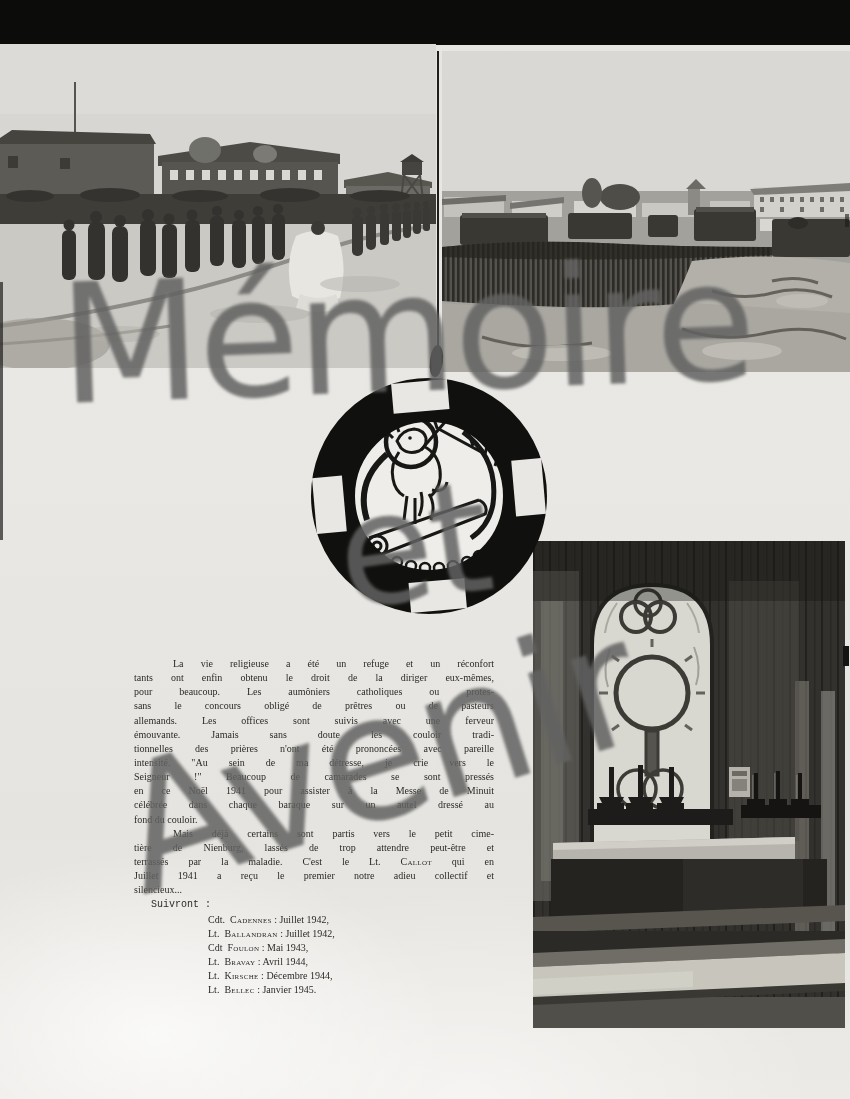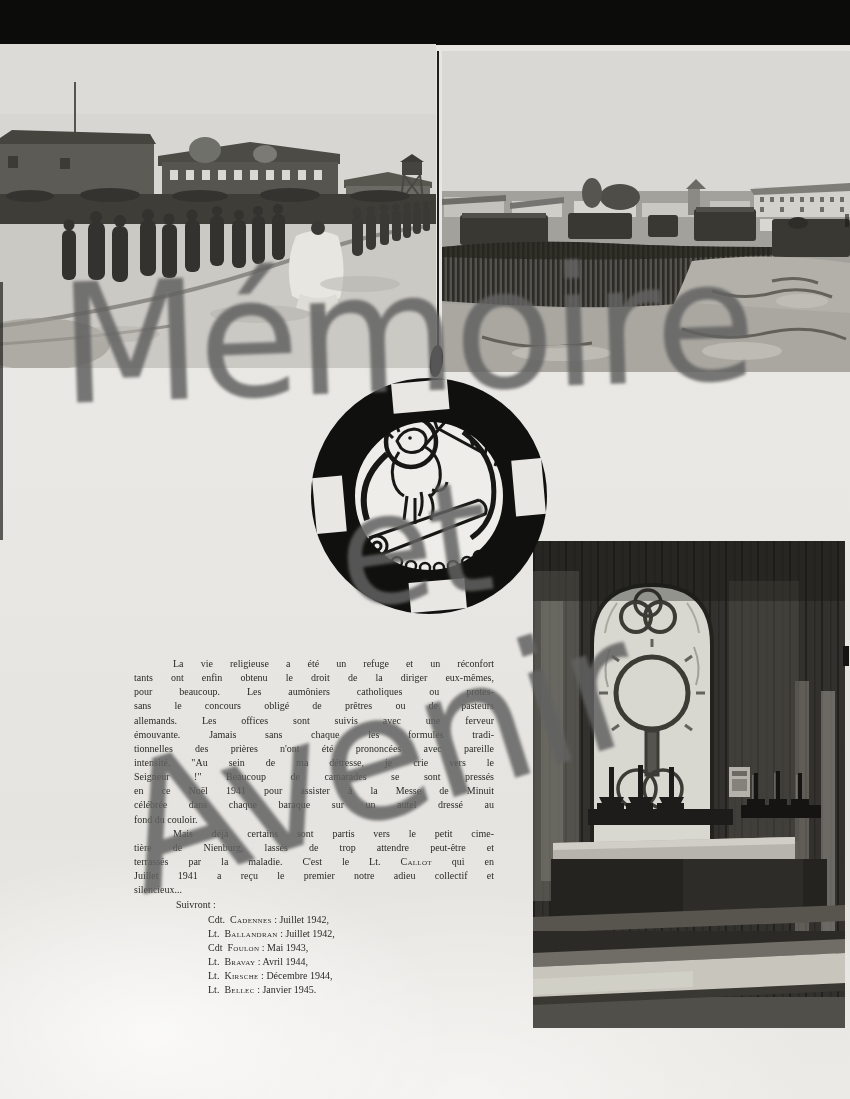--- a/index.html
+++ b/index.html
@@ -22,21 +22,21 @@
   .dash-r1{position:absolute;left:845px;top:214px;width:4px;height:13px;background:rgba(25,25,23,.6);z-index:14;}
   .dash-r2{position:absolute;left:843px;top:646px;width:6px;height:20px;background:#141412;z-index:14;}
   .emblem{position:absolute;left:311px;top:378px;width:236px;height:236px;z-index:12;}
 
   
   .textblock{position:absolute;left:134px;top:657px;width:360px;z-index:15;
              font-size:10px;line-height:14.15px;color:#2b2a26;}
   .tl{text-align:justify;text-align-last:justify;height:14.15px;white-space:normal;}
   .ind{text-indent:39px;}
   .noj{text-align-last:left;}
-  .suivront{margin:1px 0 0 42px;height:14.15px;}
+  .suivront{margin:1px 0 0 17px;height:14.15px;font-family:Liberation Mono, monospace;}
   .roll-line{margin-left:74px;height:14.15px;}
   .rank{margin-right:5px;}
   .sc{font-variant:small-caps;letter-spacing:.3px;font-family:Liberation Serif, serif;}
 
   
   .wm{position:absolute;font-family:"DejaVu Sans",sans-serif;font-weight:400;line-height:1;
       color:rgba(98,98,98,.85);filter:blur(1.4px);transform-origin:0 100%;z-index:40;
       letter-spacing:-0.02em;pointer-events:none;white-space:nowrap;}
   .wm-memoire{left:62px;top:264px;font-size:165px;transform:rotate(-2deg);}
   .wm-et{left:349px;top:478px;font-size:155px;transform:rotate(-8deg);}
@@ -366,21 +366,21 @@
     </svg>
   </div>
 
   <div class="textblock">
     <div>
       <div class="tl ind">La vie religieuse a été un refuge et un réconfort</div>
       <div class="tl">tants ont enfin obtenu le droit de la diriger eux-mêmes,</div>
       <div class="tl">pour beaucoup. Les aumôniers catholiques ou protes-</div>
       <div class="tl">sans le concours obligé de prêtres ou de pasteurs</div>
       <div class="tl">allemands. Les offices sont suivis avec une ferveur</div>
-      <div class="tl">émouvante. Jamais sans chaque les formules tradi-</div>
+      <div class="tl">émouvante. Jamais sans doute les couloir tradi-</div>
       <div class="tl">tionnelles des prières n'ont été prononcées avec pareille</div>
       <div class="tl">intensité. "Au sein de ma détresse, je crie vers le</div>
       <div class="tl">Seigneur !" Beaucoup de camarades se sont pressés</div>
       <div class="tl">en ce Noël 1941 pour assister à la Messe de Minuit</div>
       <div class="tl">célébrée dans chaque baraque sur un autel dressé au</div>
       <div class="tl noj">fond du couloir.</div>
     </div>
     <div>
       <div class="tl ind">Mais déjà certains sont partis vers le petit cime-</div>
       <div class="tl">tière de Nienburg, lassés de trop attendre peut-être et</div>

